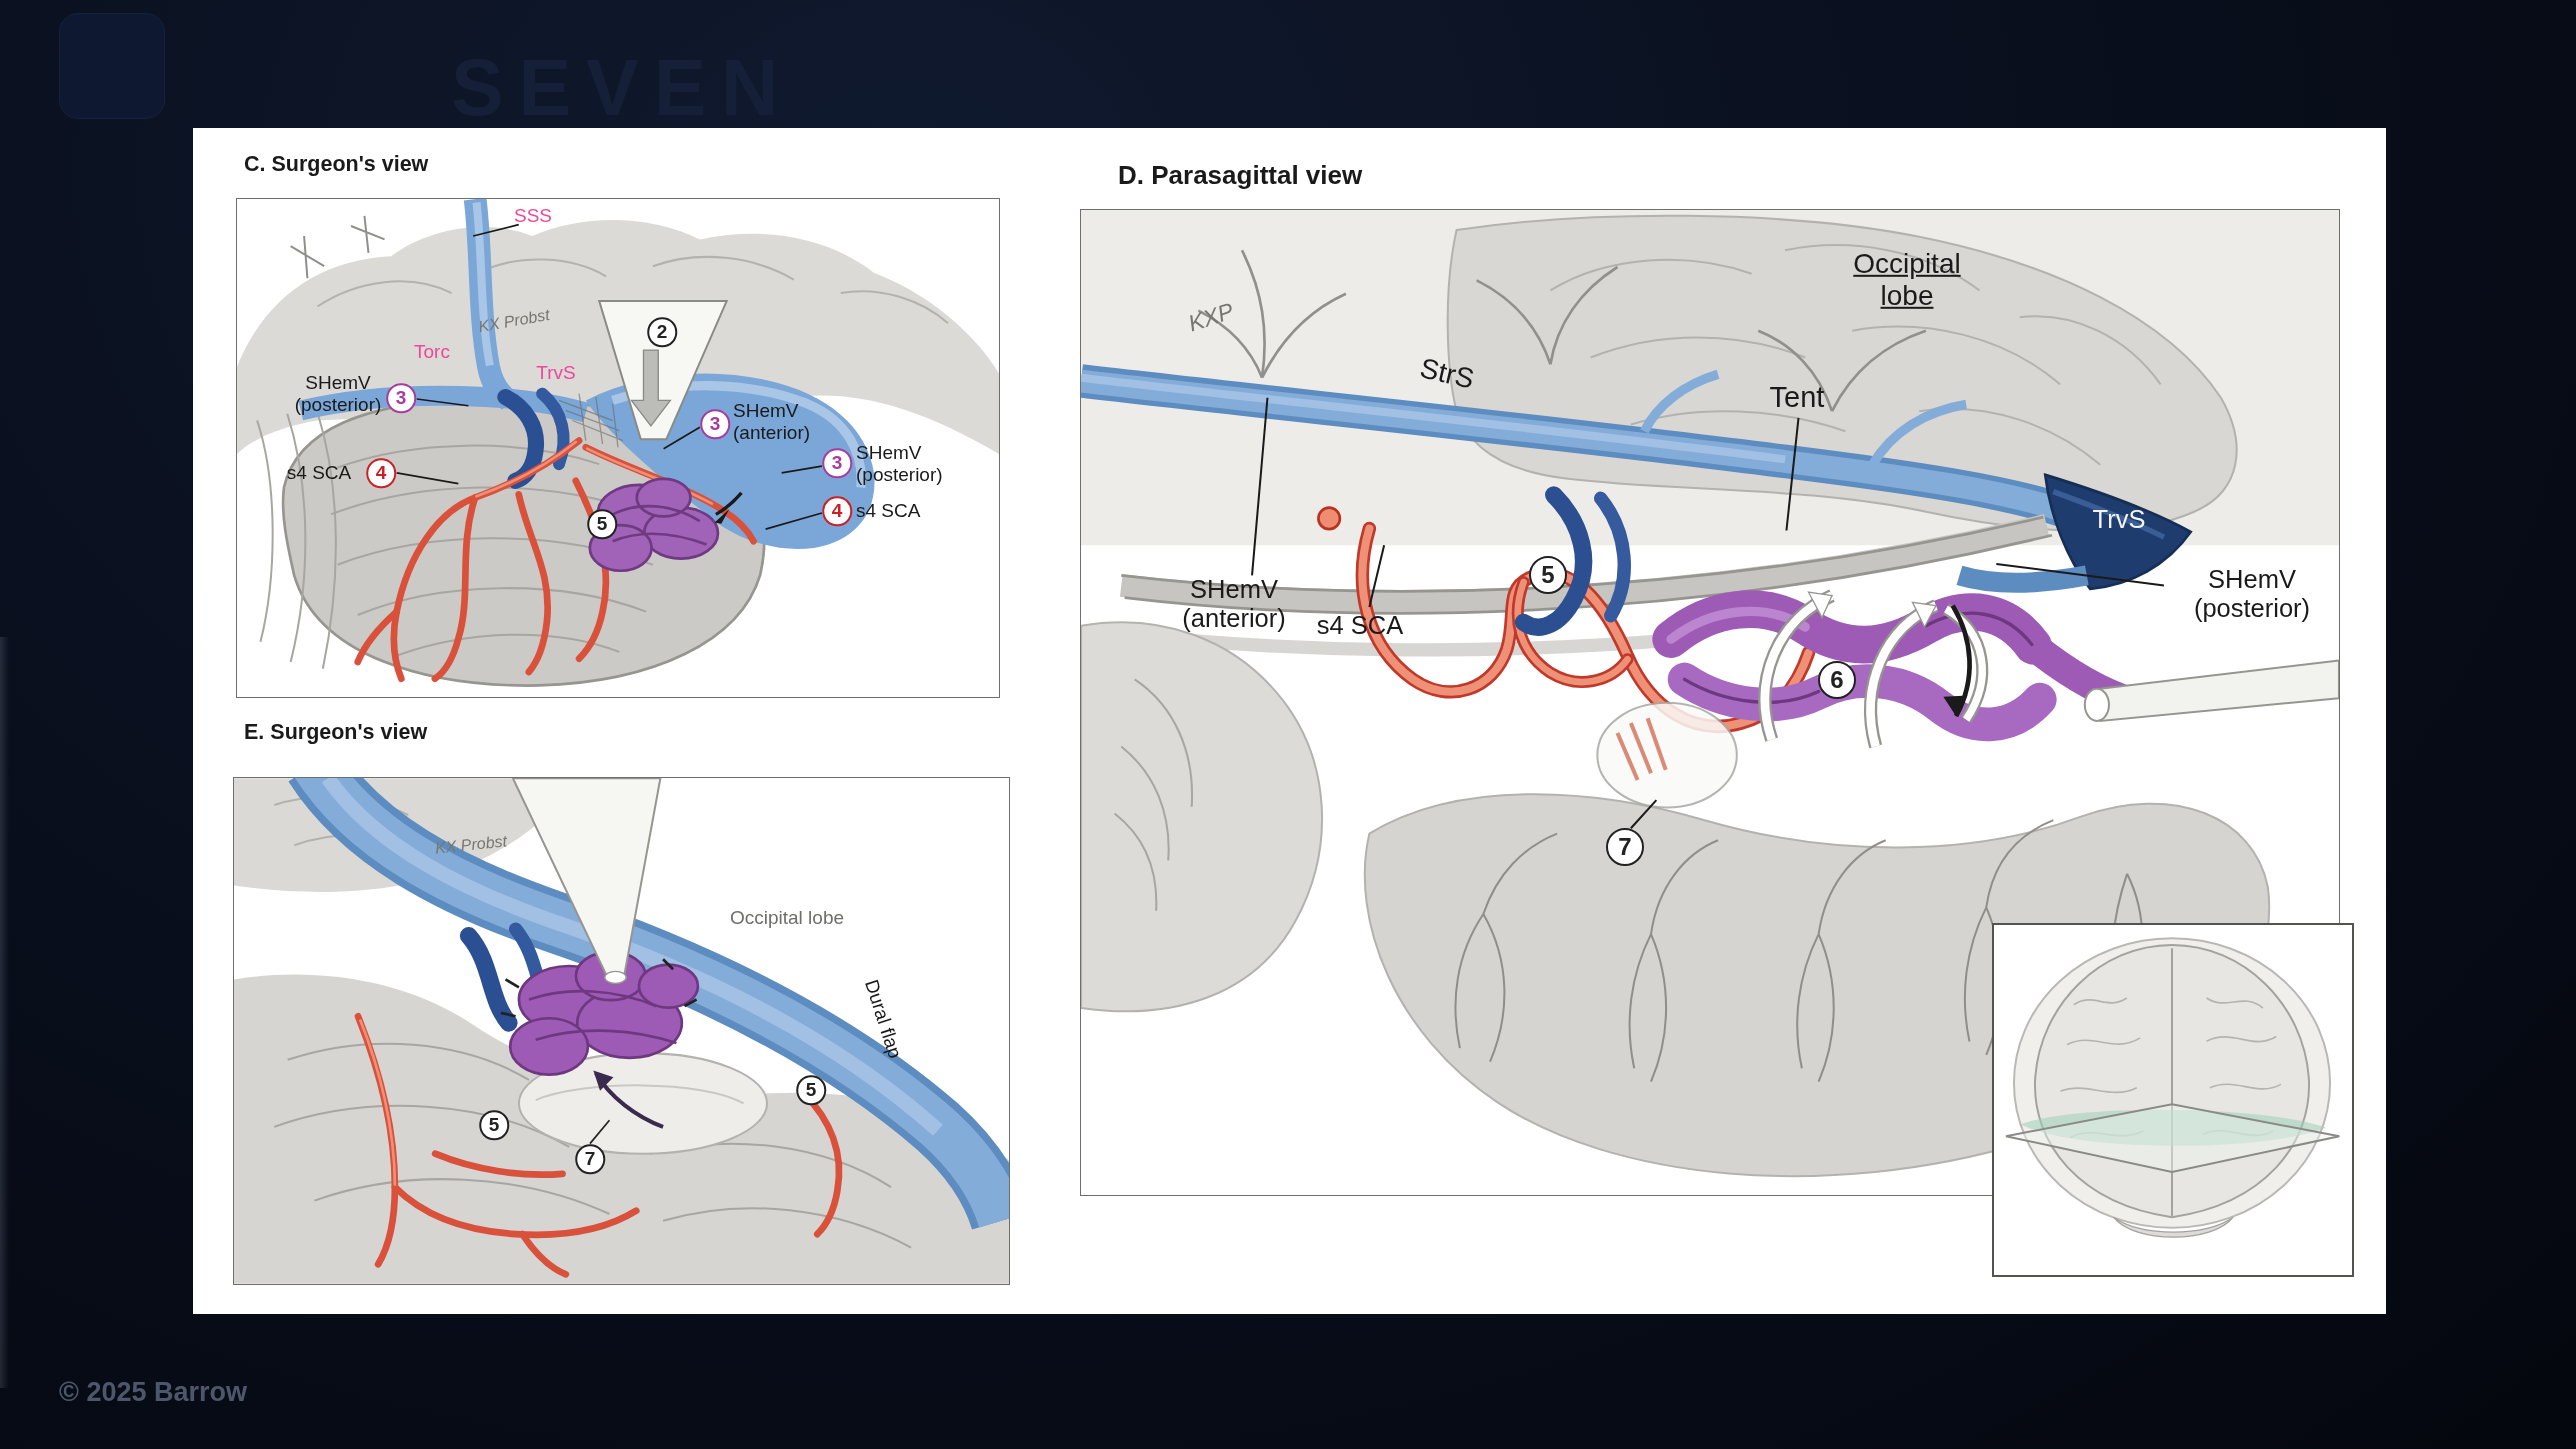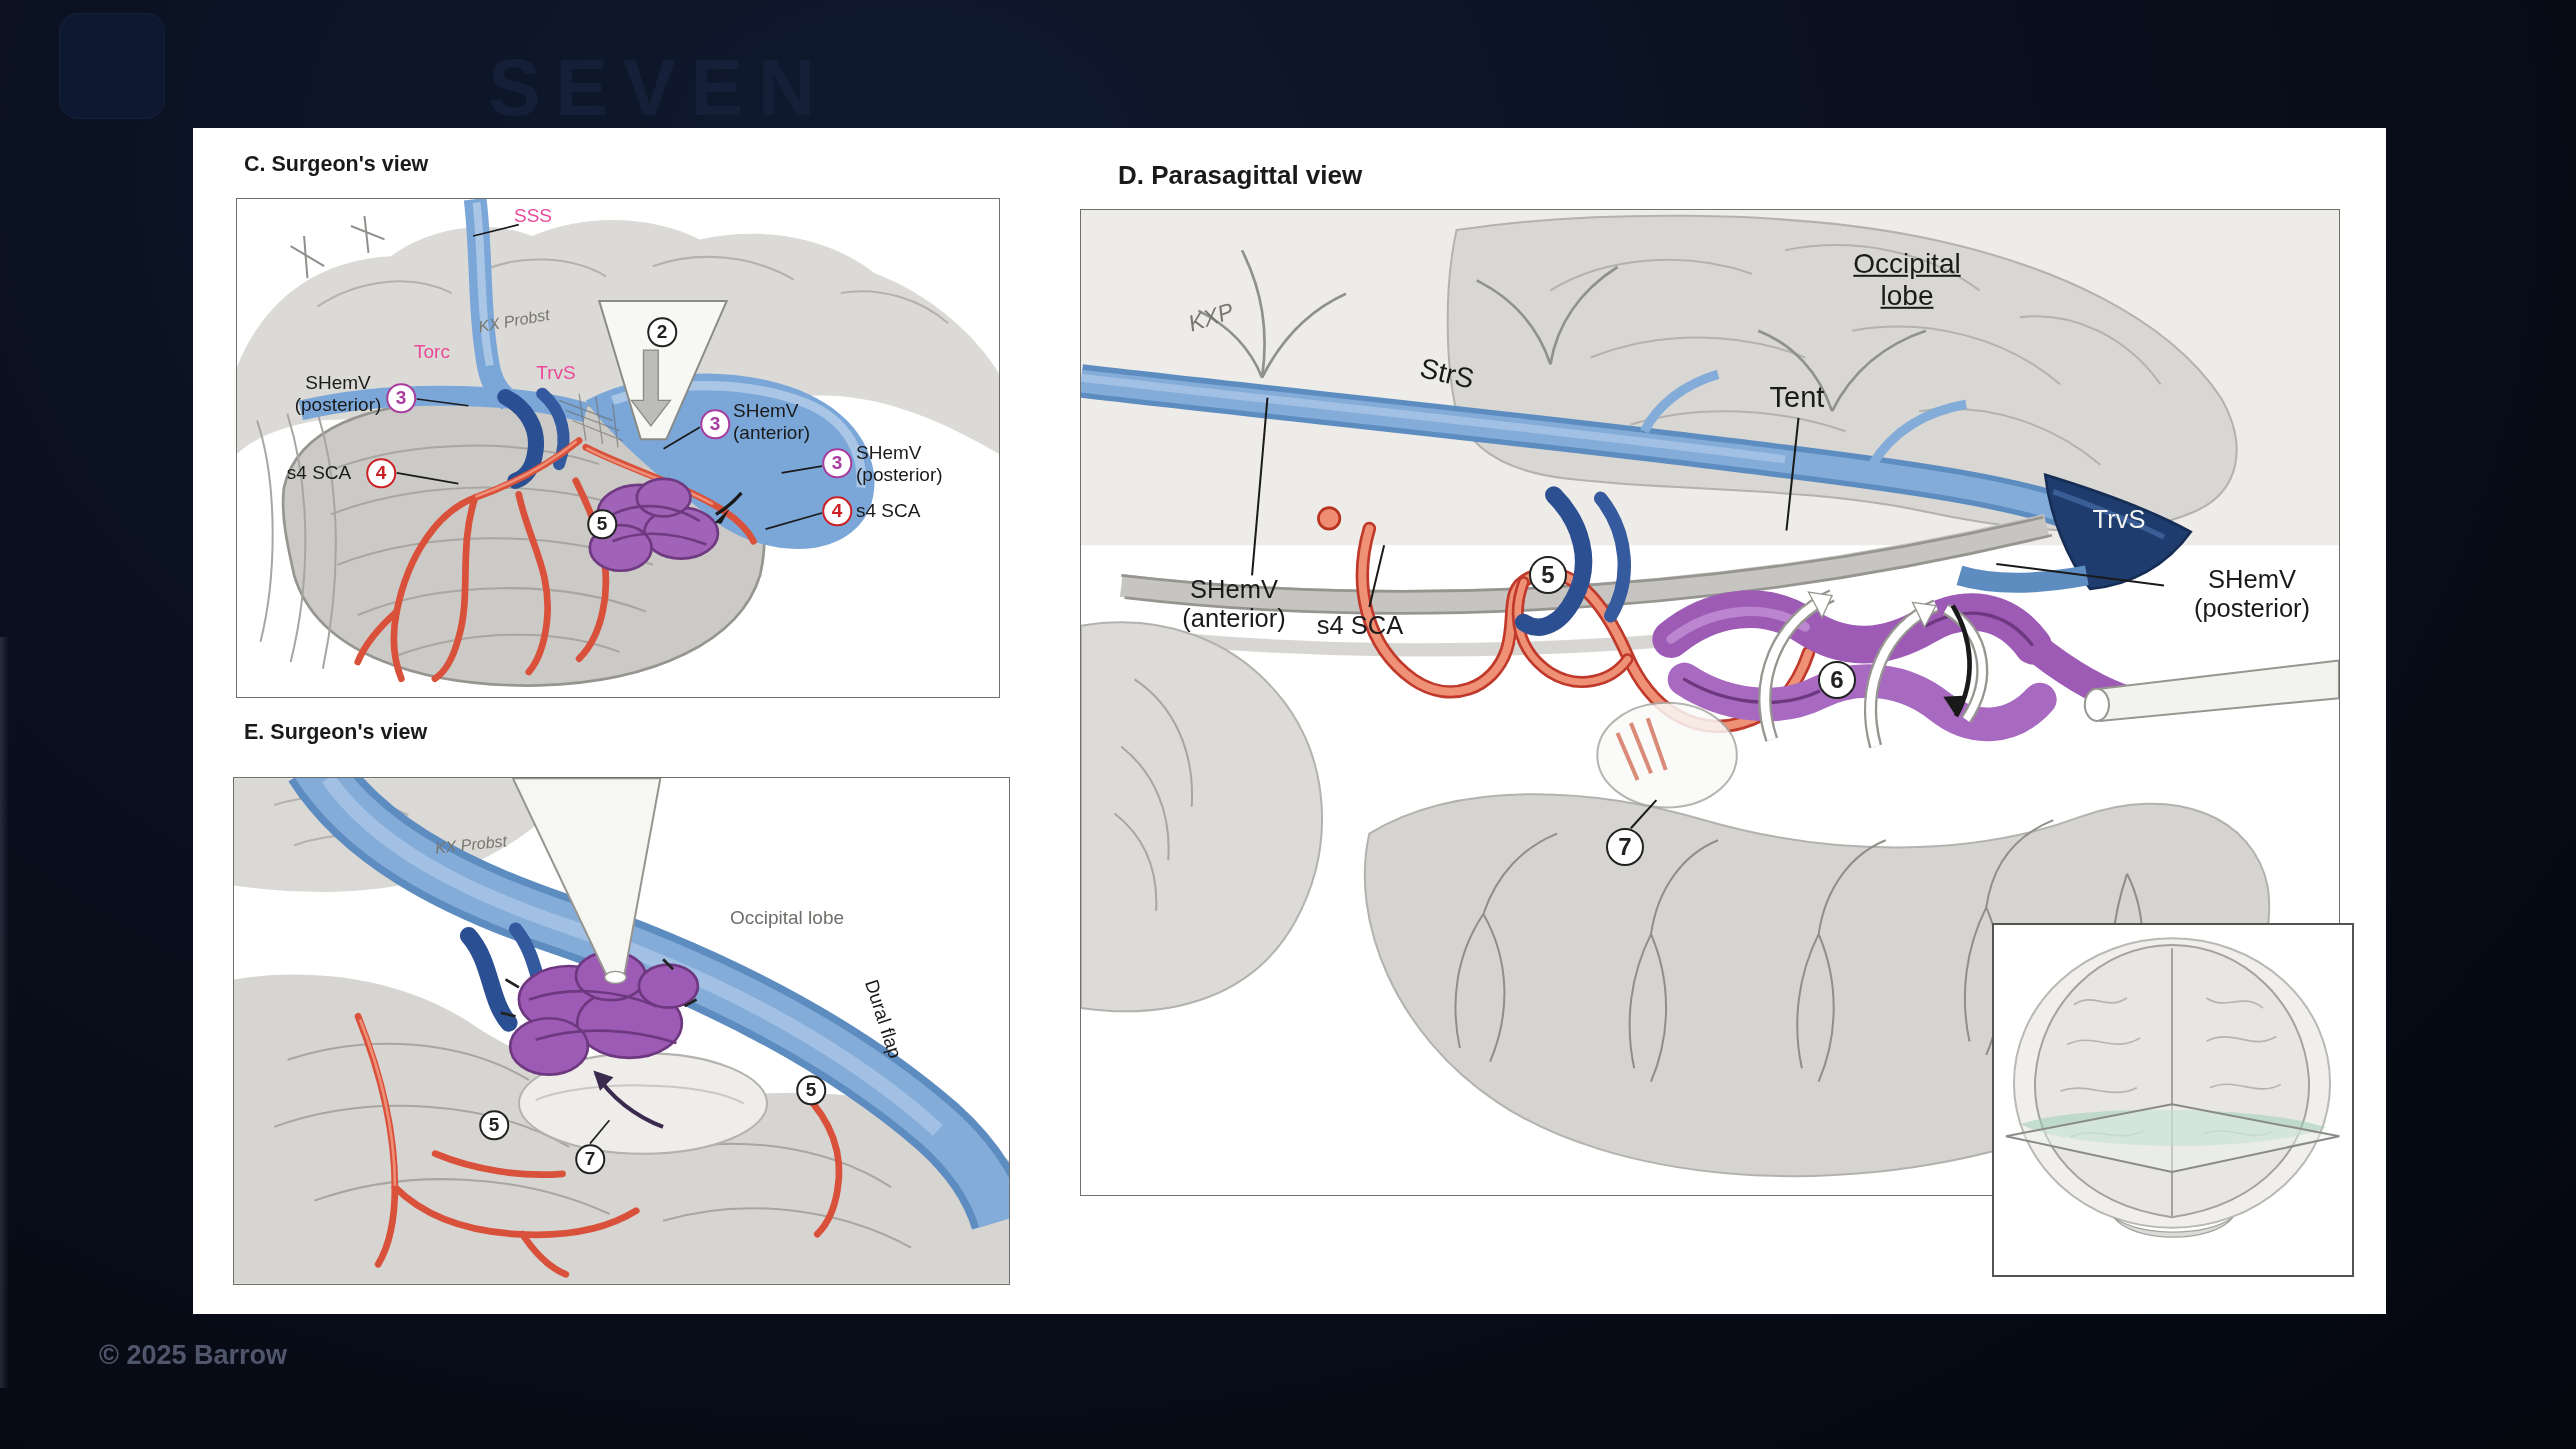--- a/index.html
+++ b/index.html
@@ -1,26 +1,26 @@
 <!DOCTYPE html>
 <html style="font-size:10.7px"><head>
 <meta charset="utf-8">
 <style>
   html,body{margin:0;padding:0;background:#04070e;}
   .stage{position:relative;width:2576px;height:1449px;overflow:hidden;
     background:radial-gradient(ellipse at 35% 12%, #101a2f 0%, #0a101f 42%, #04070e 100%);
     font-family:"Liberation Sans",sans-serif;}
   .brand-logo{position:absolute;left:59px;top:13.4px;width:104px;height:104px;border-radius:19px;
     background:#0e1830;border:1.3px solid #16223c;}
-  .brand-watermark{position:absolute;left:488px;top:42px;font-size:79px;font-weight:bold;
+  .brand-watermark{position:absolute;left:451px;top:42px;font-size:79px;font-weight:bold;
     letter-spacing:14.8px;color:#152038;}
   .edge-glow{position:absolute;left:0;top:637px;width:9.4px;height:751px;
     background:linear-gradient(90deg,rgba(190,200,220,.16),transparent);}
-  .copyright{position:absolute;left:59px;top:1340px;font-size:27px;font-weight:600;
-    color:rgba(138,150,178,0.55);margin-left:40px;}
+  .copyright{position:absolute;left:59px;top:1377px;font-size:27px;font-weight:600;
+    color:rgba(138,150,178,0.55);}
   .canvas{position:absolute;left:193px;top:128px;width:2193px;height:1186px;background:#ffffff;}
   .pbox{position:absolute;border:1.3px solid #6e6e6a;background:#fff;overflow:hidden;}
   .ptitle{position:absolute;font-weight:bold;color:#1a1a1a;}
   .ptitle.small{font-size:21.5px;}
   .ptitle.big{font-size:26px;}
   svg{position:absolute;left:0;top:0;}
   .lbl{position:absolute;color:#1a1a1a;text-align:center;white-space:pre-line;
     transform:translate(-50%,-50%);line-height:1.15;font-size:19px;}
   .lbl.la{transform:translate(0,-50%);text-align:left;}
   .lbl.gray{color:#ec4899;}

